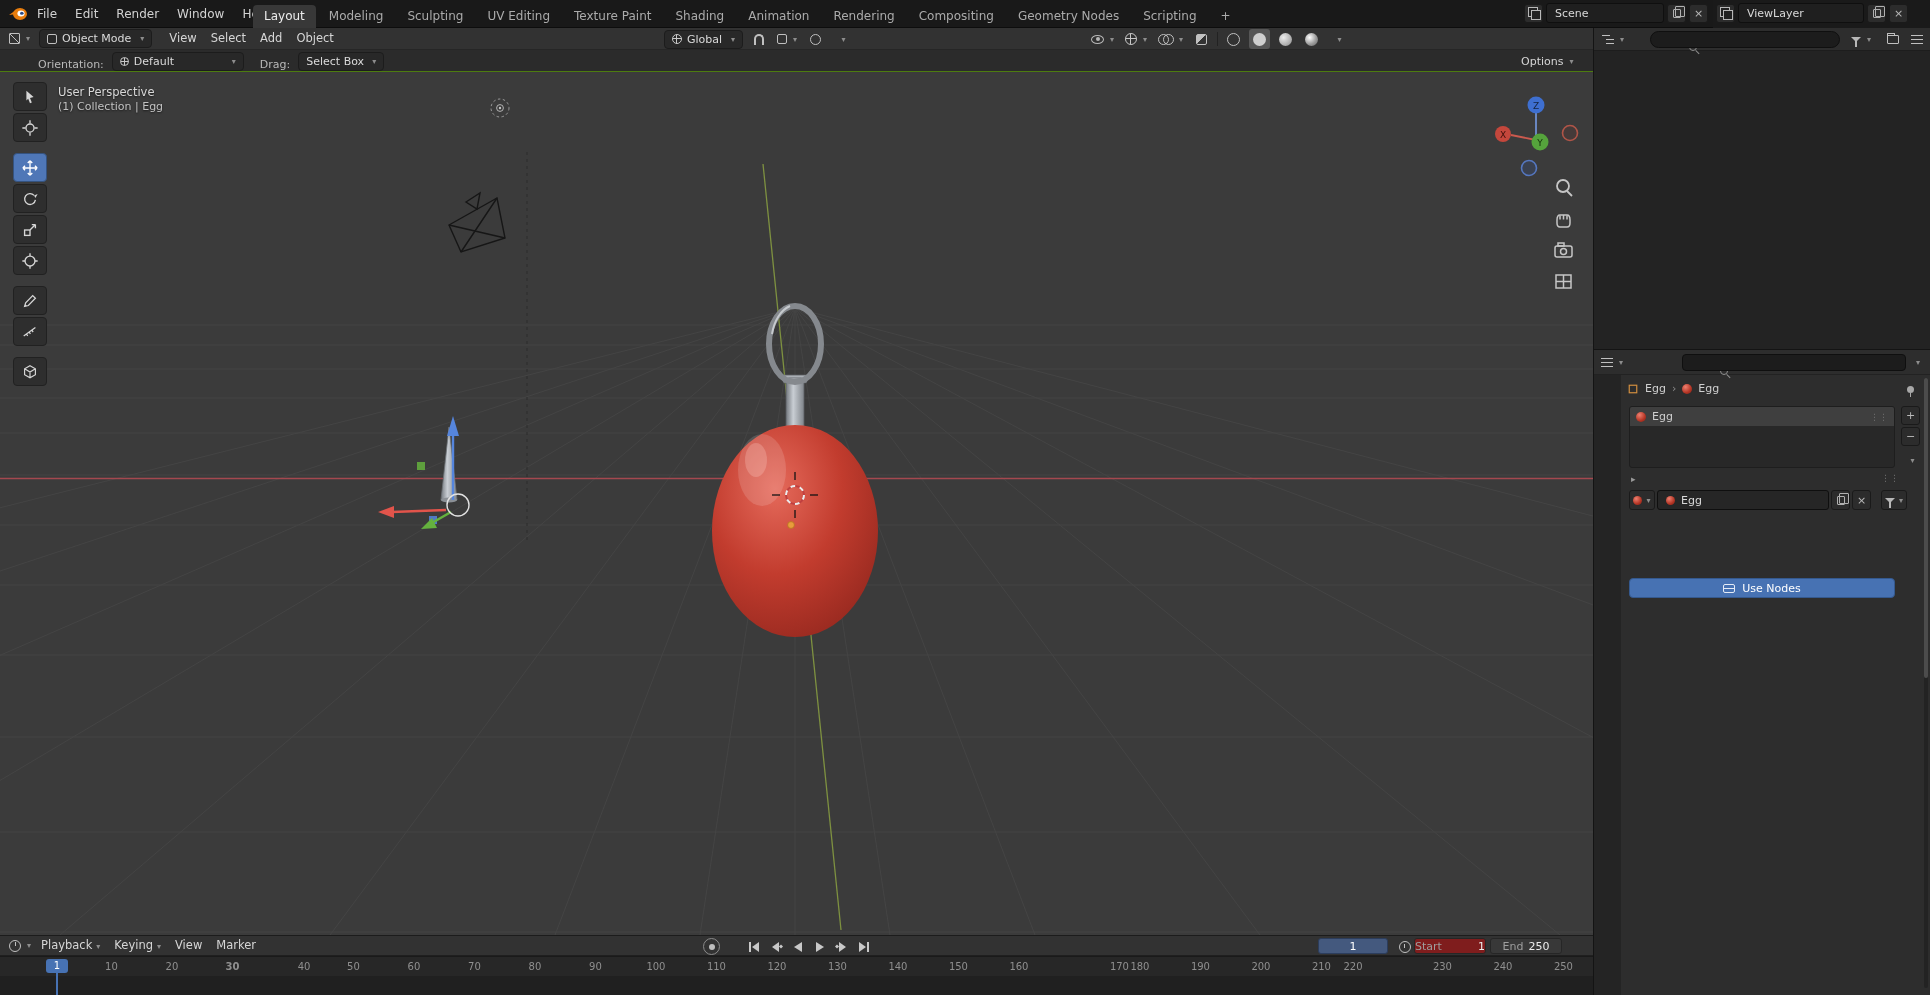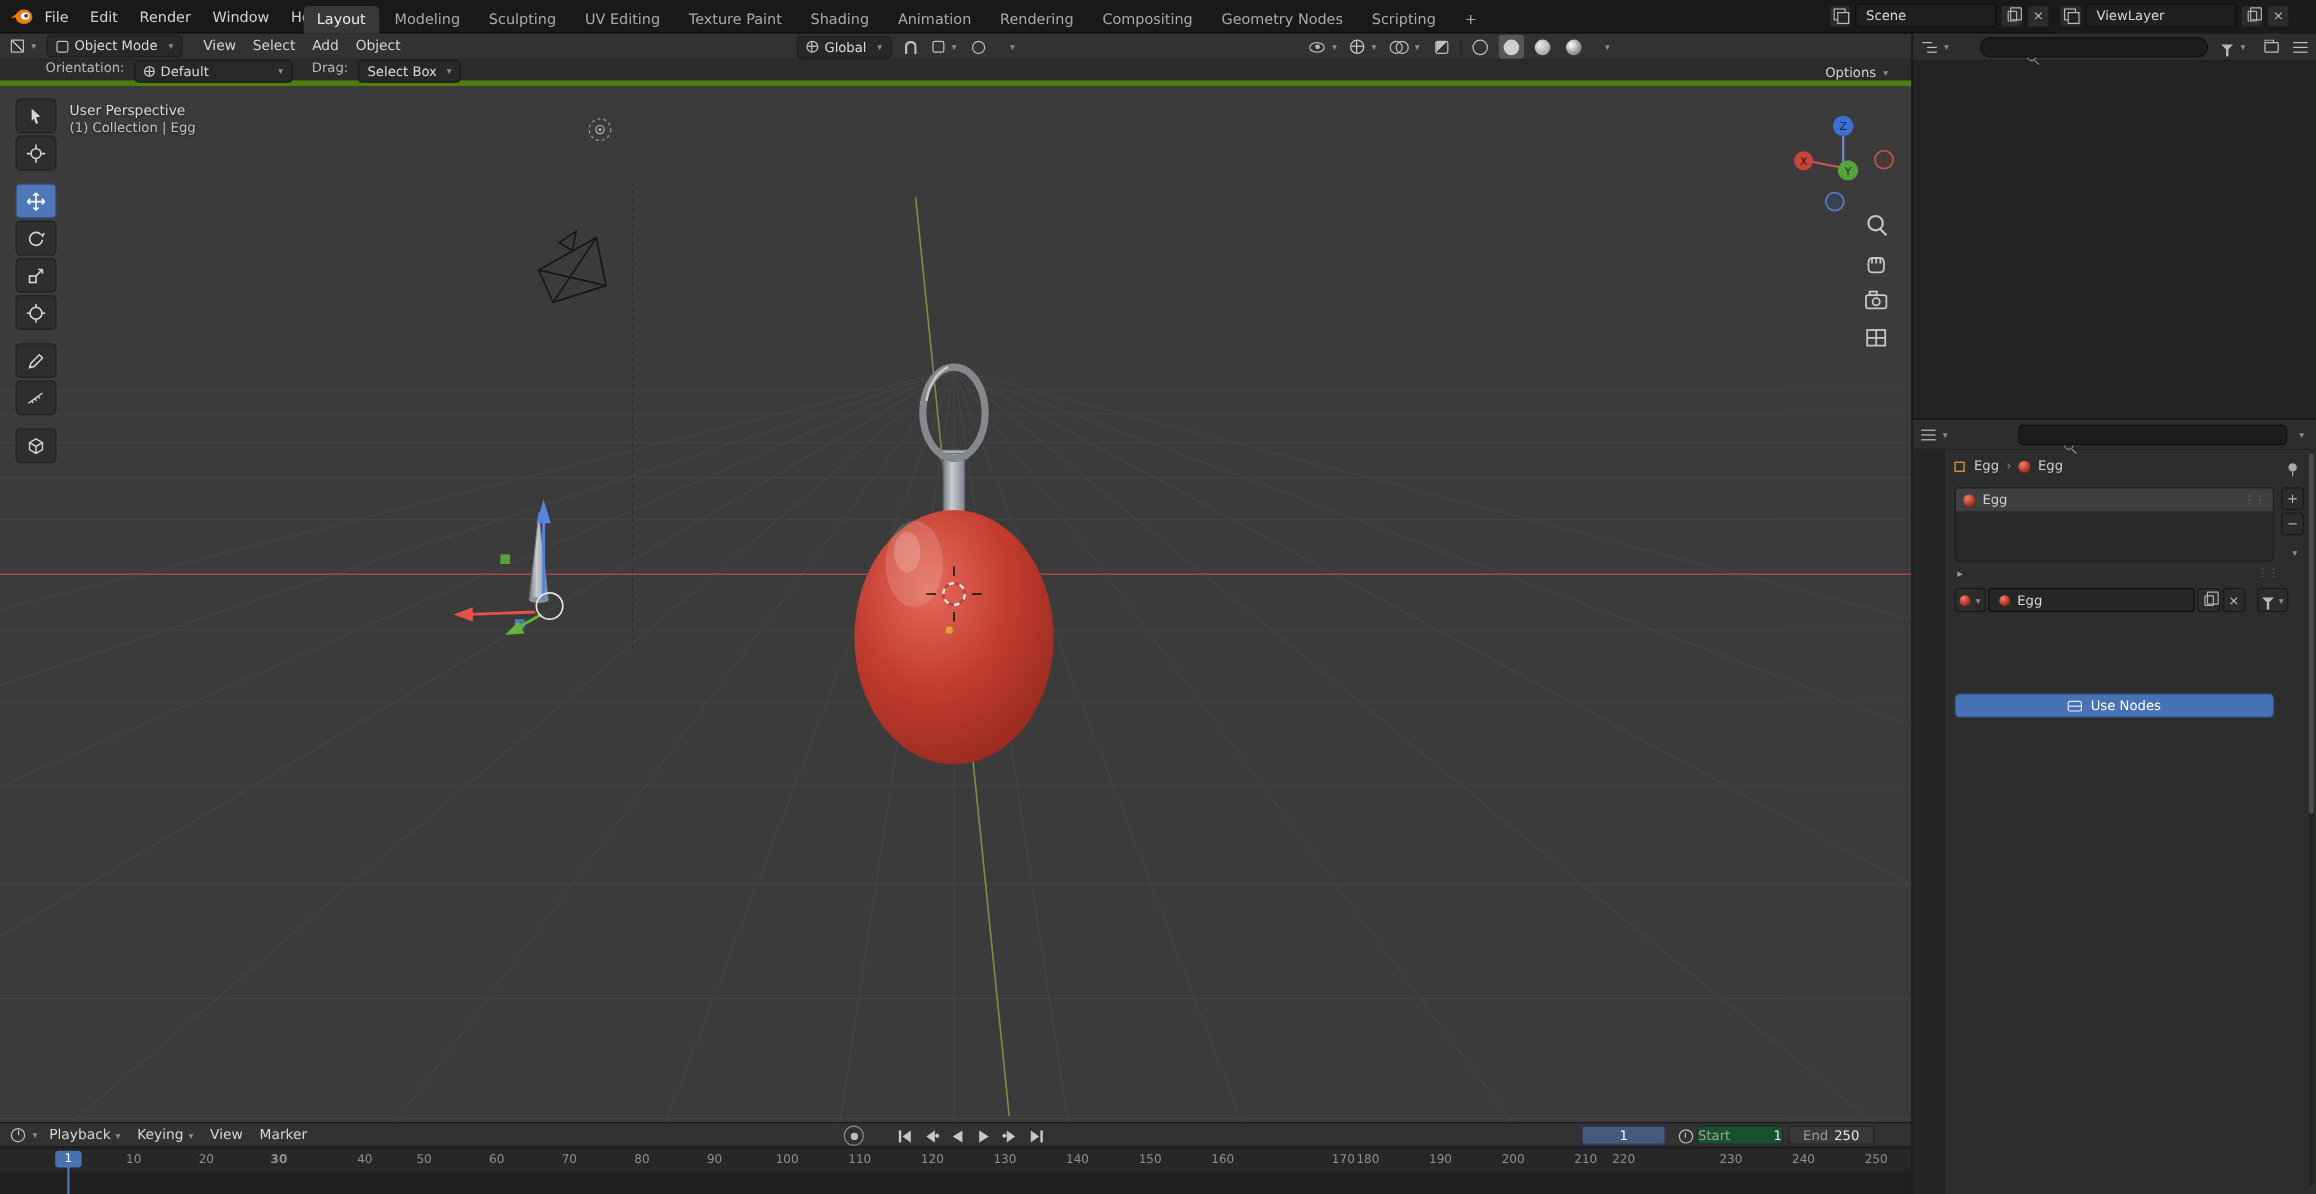--- a/index.html
+++ b/index.html
@@ -50,21 +50,21 @@
 .i-modebox{display:inline-block;width:10px;height:10px;border:1.2px solid #c0c0c0;border-radius:2px}
 .i-node{display:inline-block;width:12px;height:9px;border:1px solid #e4ebf7;border-radius:2px;background:linear-gradient(#e4ebf7,#e4ebf7) 0 3.5px/12px 1px no-repeat}
 .ball{display:inline-block;width:11px;height:11px;border-radius:50%;background:radial-gradient(circle at 35% 30%,#ef8070,#b33424 60%,#7e1f15);flex:none}
 .sph{width:13px;height:13px;border-radius:50%;flex:none}
 .sp-wire{border:1.4px solid #c0c0c0}
 .sp-solid{background:#cfcfcf}
 .sp-mat{background:radial-gradient(circle at 35% 35%,#ececec,#8a8a8a)}
 .sp-rend{background:radial-gradient(circle at 35% 35%,#ffffff,#9b9b9b 55%,#616161)}
 
 .vph{position:absolute;left:0;top:28px;width:1593px;height:22px;background:#323232;border-bottom:1px solid #262626;display:flex;align-items:center}
-.tls{position:absolute;left:0;top:50px;width:1593px;height:22px;background:#2b2b2b;border-bottom:5px solid #4d7c0f;display:flex;align-items:flex-start}
+.tls{position:absolute;left:0;top:50px;width:1593px;height:22px;background:#2b2b2b;border-bottom:1px solid #4d7c0f;display:flex;align-items:flex-end}
 .lbl{color:#b9b9b9;font-size:11px}
 
 .tbar{position:absolute;left:13px;top:10px;width:34px;display:flex;flex-direction:column;gap:2px}
 .tbtn{width:34px;height:29px;background:#2e2e2e;border:1px solid #212121;border-radius:4px;display:flex;align-items:center;justify-content:center}
 .tbtn.active{background:#4f77b7;border-color:#35537f}
 .tgap{height:7px}
 
 .tick{position:absolute;top:4px;transform:translateX(-50%);font-size:10px;color:#8f8f8f}
 .trbtn{width:22px;height:17px;display:inline-flex;align-items:center;justify-content:center;border-radius:3px}
 input{outline:none}
@@ -449,21 +449,21 @@
           <svg width="14" height="12" viewBox="0 0 14 12">
             <rect x="10" y="1" width="2" height="10" fill="#c8c8c8"></rect>
             <polygon points="2,1 9,6 2,11" fill="#c8c8c8"></polygon>
           </svg>
         </span>
     </div>
     <div class="abs" style="left:1318px;top:2px;width:70px;height:16px;background:#44597e;border:1px solid #2c3d5c;border-radius:3px;text-align:center;line-height:15px;color:#fff">1</div>
     <span class="hbtn abs" style="left:1394px;top:1px">
         <span class="i-clock"></span>
       </span>
-    <div class="abs" style="left:1414px;top:2px;width:72px;height:16px;background:#14532d;border:1px solid #262626;border-radius:3px;display:flex;align-items:center;justify-content:space-between;gap:5px">
+    <div class="abs" style="left:1414px;top:2px;width:72px;height:16px;background:#7f1d1d;border:1px solid #262626;border-radius:3px;display:flex;align-items:center;justify-content:space-between;gap:5px">
       <span style="color:#9e9e9e">Start</span>
       <span style="color:#ececec">1</span>
     </div>
     <div class="abs" style="left:1490px;top:2px;width:72px;height:16px;background:#383838;border:1px solid #262626;border-radius:3px;display:flex;align-items:center;justify-content:center;gap:5px">
       <span style="color:#9e9e9e">End</span>
       <span style="color:#ececec">250</span>
     </div>
   </div>
 
   <div class="abs" style="left:0;top:957px;width:1593px;height:38px;background:#272727;overflow:hidden">

